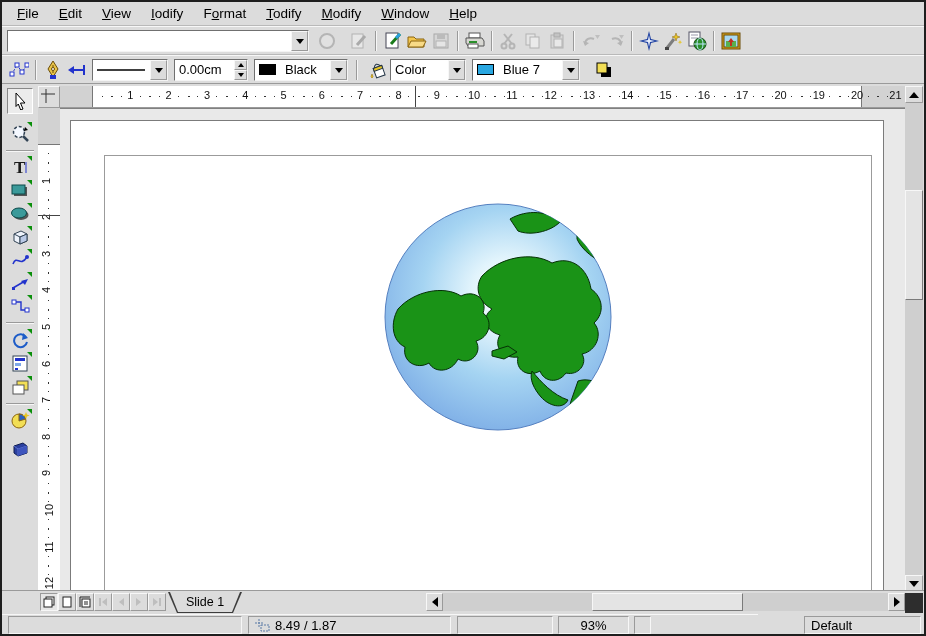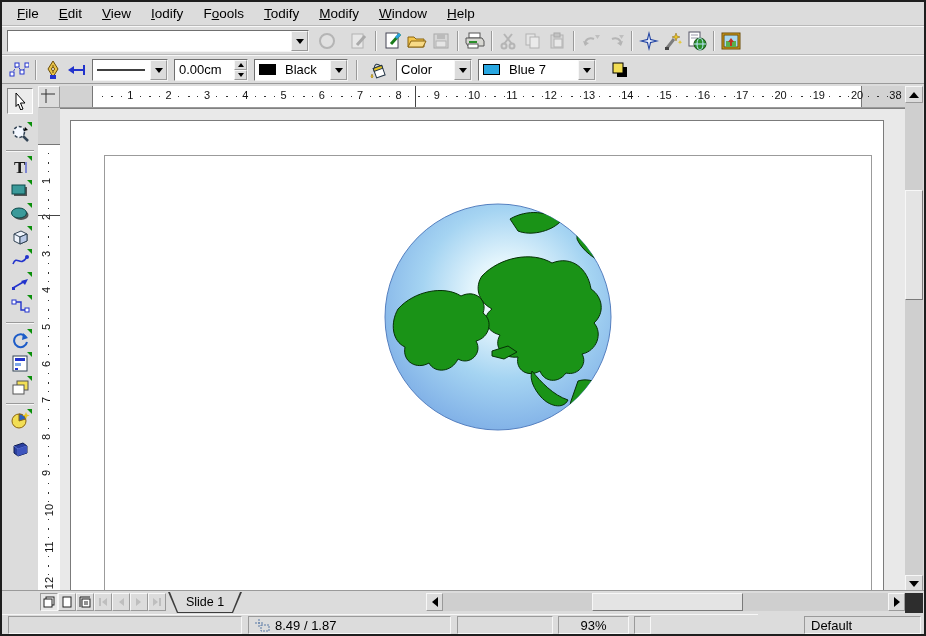--- a/index.html
+++ b/index.html
@@ -119,21 +119,21 @@
 </head>
 <body>
 
 <div class="win">
 
   <div class="menubar">
     <span class="menu-item"><span></span><u>F</u><span>ile</span></span>
     <span class="menu-item"><span></span><u>E</u><span>dit</span></span>
     <span class="menu-item"><span></span><u>V</u><span>iew</span></span>
     <span class="menu-item"><span></span><u>I</u><span>odify</span></span>
-    <span class="menu-item"><span>F</span><u>o</u><span>ools</span></span>
+    <span class="menu-item"><span>F</span><u>o</u><span>rmat</span></span>
     <span class="menu-item"><span></span><u>T</u><span>odify</span></span>
     <span class="menu-item"><span></span><u>M</u><span>odify</span></span>
     <span class="menu-item"><span></span><u>W</u><span>indow</span></span>
     <span class="menu-item"><span></span><u>H</u><span>elp</span></span>
   </div>
 
   <div class="funcbar">
     <span class="combo" style="width:302px">
       <input value="" style="">
       <span class="drop"></span>
@@ -343,25 +343,25 @@
           <svg width="19" height="18">
             <g transform="rotate(-20 9 9)">
               <rect x="5" y="6" width="9" height="10" fill="#fff" stroke="#234"></rect>
               <rect x="5" y="6" width="9" height="3" fill="#e7c522" stroke="#234"></rect>
               <path d="M6,6 Q9,0 13,6" fill="none" stroke="#234"></path>
             </g>
             <path d="M3,13 q-2,3 0,4 q2,-1 0,-4" fill="#e7c522" stroke="#8a6410" stroke-width=".5"></path>
           </svg>
         </span>
       </span>
-    <span class="combo" style="width:76px;margin-left:6px">
+    <span class="combo" style="width:76px;margin-left:0">
       <span class="lbl">Color</span>
       <span class="drop"></span>
     </span>
-    <span class="combo" style="width:118px;margin-left:6px">
+    <span class="combo" style="width:108px;margin-left:6px">
       <span class="swatch" style="background:#29a7e1"></span>
       <span class="lbl">Blue 7</span>
       <span class="drop"></span>
     </span>
     <span style="width:12px"></span>
     <span class="tbtn">
         <span>
           <svg width="18" height="18">
             <rect x="6" y="6" width="10" height="10" fill="#000"></rect>
             <rect x="2" y="2" width="10" height="10" fill="#f2de55" stroke="#000"></rect>
@@ -532,21 +532,21 @@
         <span class="rnum" style="left: 446.3px;">11</span>
         <span class="rnum" style="left: 484.6px;">12</span>
         <span class="rnum" style="left: 522.9px;">13</span>
         <span class="rnum" style="left: 561.2px;">14</span>
         <span class="rnum" style="left: 599.5px;">15</span>
         <span class="rnum" style="left: 637.8px;">16</span>
         <span class="rnum" style="left: 676.1px;">17</span>
         <span class="rnum" style="left: 714.4px;">20</span>
         <span class="rnum" style="left: 752.7px;">19</span>
         <span class="rnum" style="left: 791px;">20</span>
-        <span class="rnum" style="left: 829.3px;">38</span>
+        <span class="rnum" style="left: 829.3px;">21</span>
         <span class="rdot" style="left: 41.575px; top: 10px; width: 1px; height: 1px;"></span>
         <span class="rdot" style="left: 51.15px; top: 10px; width: 2px; height: 1px;"></span>
         <span class="rdot" style="left: 60.725px; top: 10px; width: 1px; height: 1px;"></span>
         <span class="rdot" style="left: 79.875px; top: 10px; width: 1px; height: 1px;"></span>
         <span class="rdot" style="left: 89.45px; top: 10px; width: 2px; height: 1px;"></span>
         <span class="rdot" style="left: 99.025px; top: 10px; width: 1px; height: 1px;"></span>
         <span class="rdot" style="left: 118.175px; top: 10px; width: 1px; height: 1px;"></span>
         <span class="rdot" style="left: 127.75px; top: 10px; width: 2px; height: 1px;"></span>
         <span class="rdot" style="left: 137.325px; top: 10px; width: 1px; height: 1px;"></span>
         <span class="rdot" style="left: 156.475px; top: 10px; width: 1px; height: 1px;"></span>

